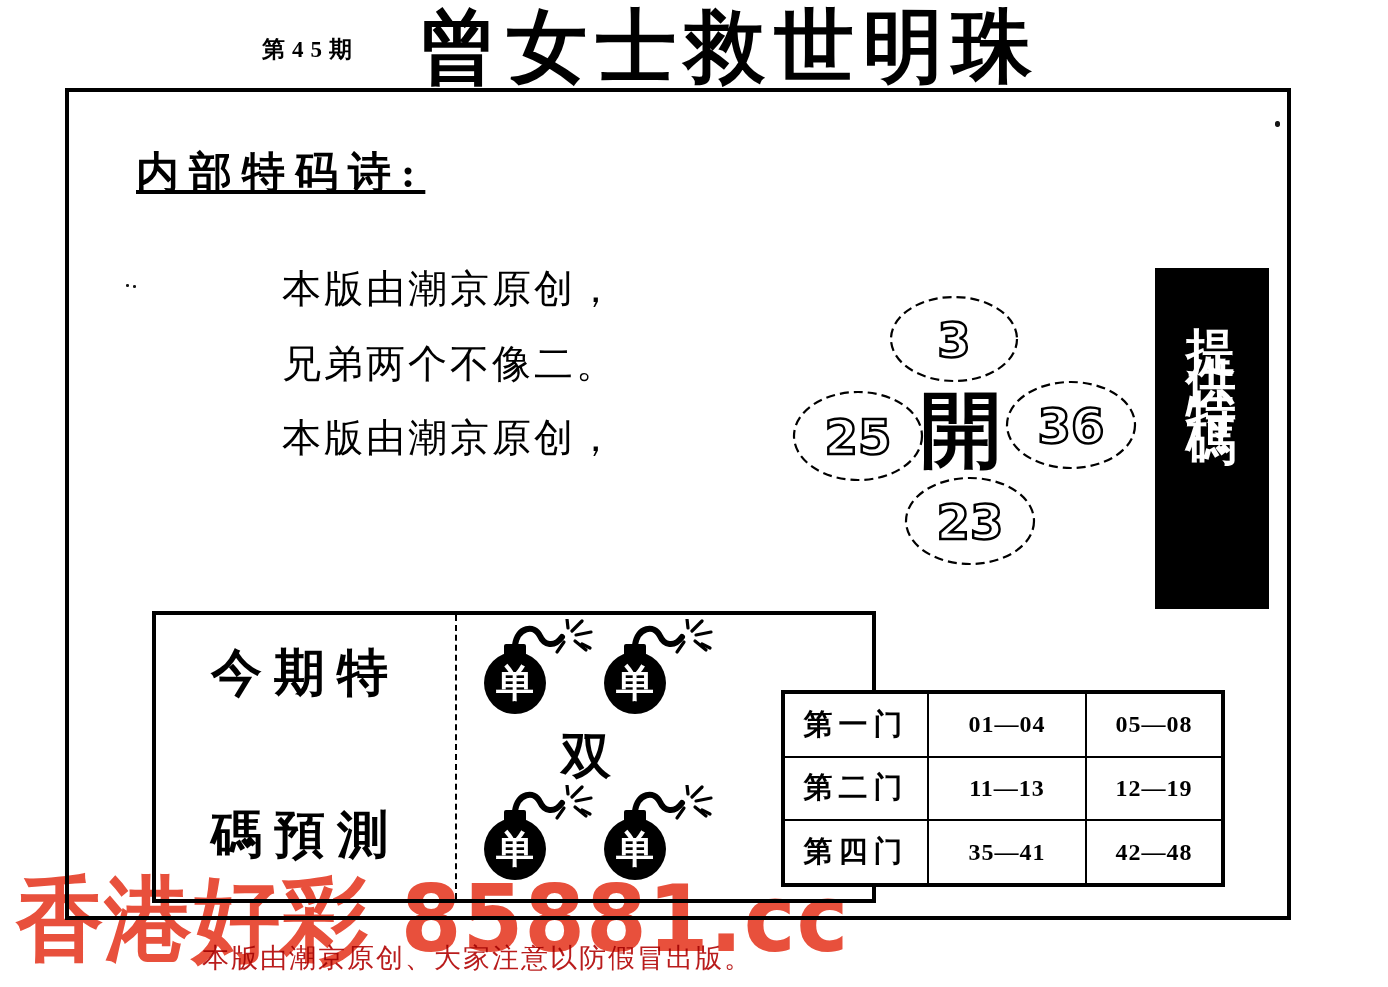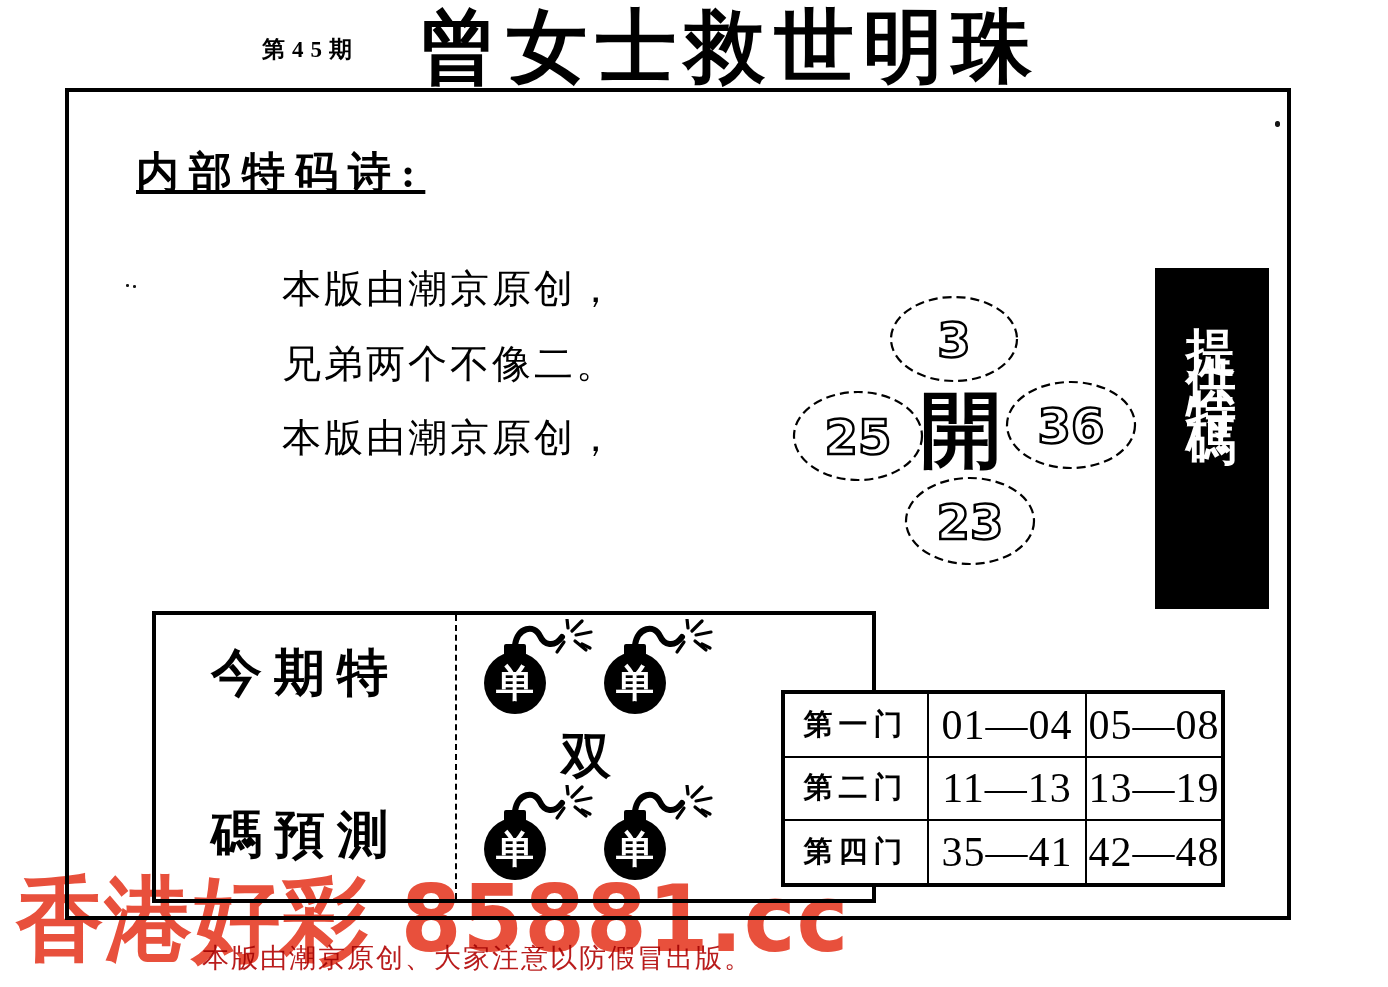--- a/index.html
+++ b/index.html
@@ -95,21 +95,21 @@
     position: absolute; left: 781px; top: 690px; width: 444px; height: 197px;
     border: 3px solid #000; background: #fff; z-index: 2;
     display: grid; grid-template-columns: 144px 158px 1fr;
     grid-template-rows: 1fr 1fr 1fr;
   }
   .gate-table .cell {
     border: 1.5px solid #000; display: flex; align-items: center; justify-content: center;
     overflow: hidden; white-space: nowrap;
   }
   .gate-table .gate-name { font-size: 29px; font-weight: 600; letter-spacing: 6px; }
-  .gate-table .gate-range { font-size: 42px; font-weight: 400; letter-spacing: 1px; }
+  .gate-table .gate-range { font-size: 24px; font-weight: 700; letter-spacing: 1px; }
 
   
   .watermark {
     position: absolute; left: 16px; top: 858px; z-index: 10;
     font-family: "DejaVu Sans", sans-serif; font-size: 92px; font-weight: 700;
     letter-spacing: 1px; white-space: nowrap;
     transform: scaleX(0.95); transform-origin: left center;
     mix-blend-mode: multiply;
   }
   .footer-note {
@@ -225,21 +225,21 @@
     <span class="bomb-label">单</span>
   </div>
 </div>
 
 <div class="gate-table">
   <div class="cell gate-name">第一门</div>
   <div class="cell gate-range">01—04</div>
   <div class="cell gate-range">05—08</div>
   <div class="cell gate-name">第二门</div>
   <div class="cell gate-range">11—13</div>
-  <div class="cell gate-range">13—19</div>
+  <div class="cell gate-range">12—19</div>
   <div class="cell gate-name">第四门</div>
   <div class="cell gate-range">35—41</div>
   <div class="cell gate-range">42—48</div>
 </div>
 
 <div class="watermark" style="color: rgb(232, 80, 60);">香港好彩 85881.cc</div>
 
 <div class="footer-note">本版由潮京原创、大家注意以防假冒出版。</div>
 
 <div class="speck s1"></div>

